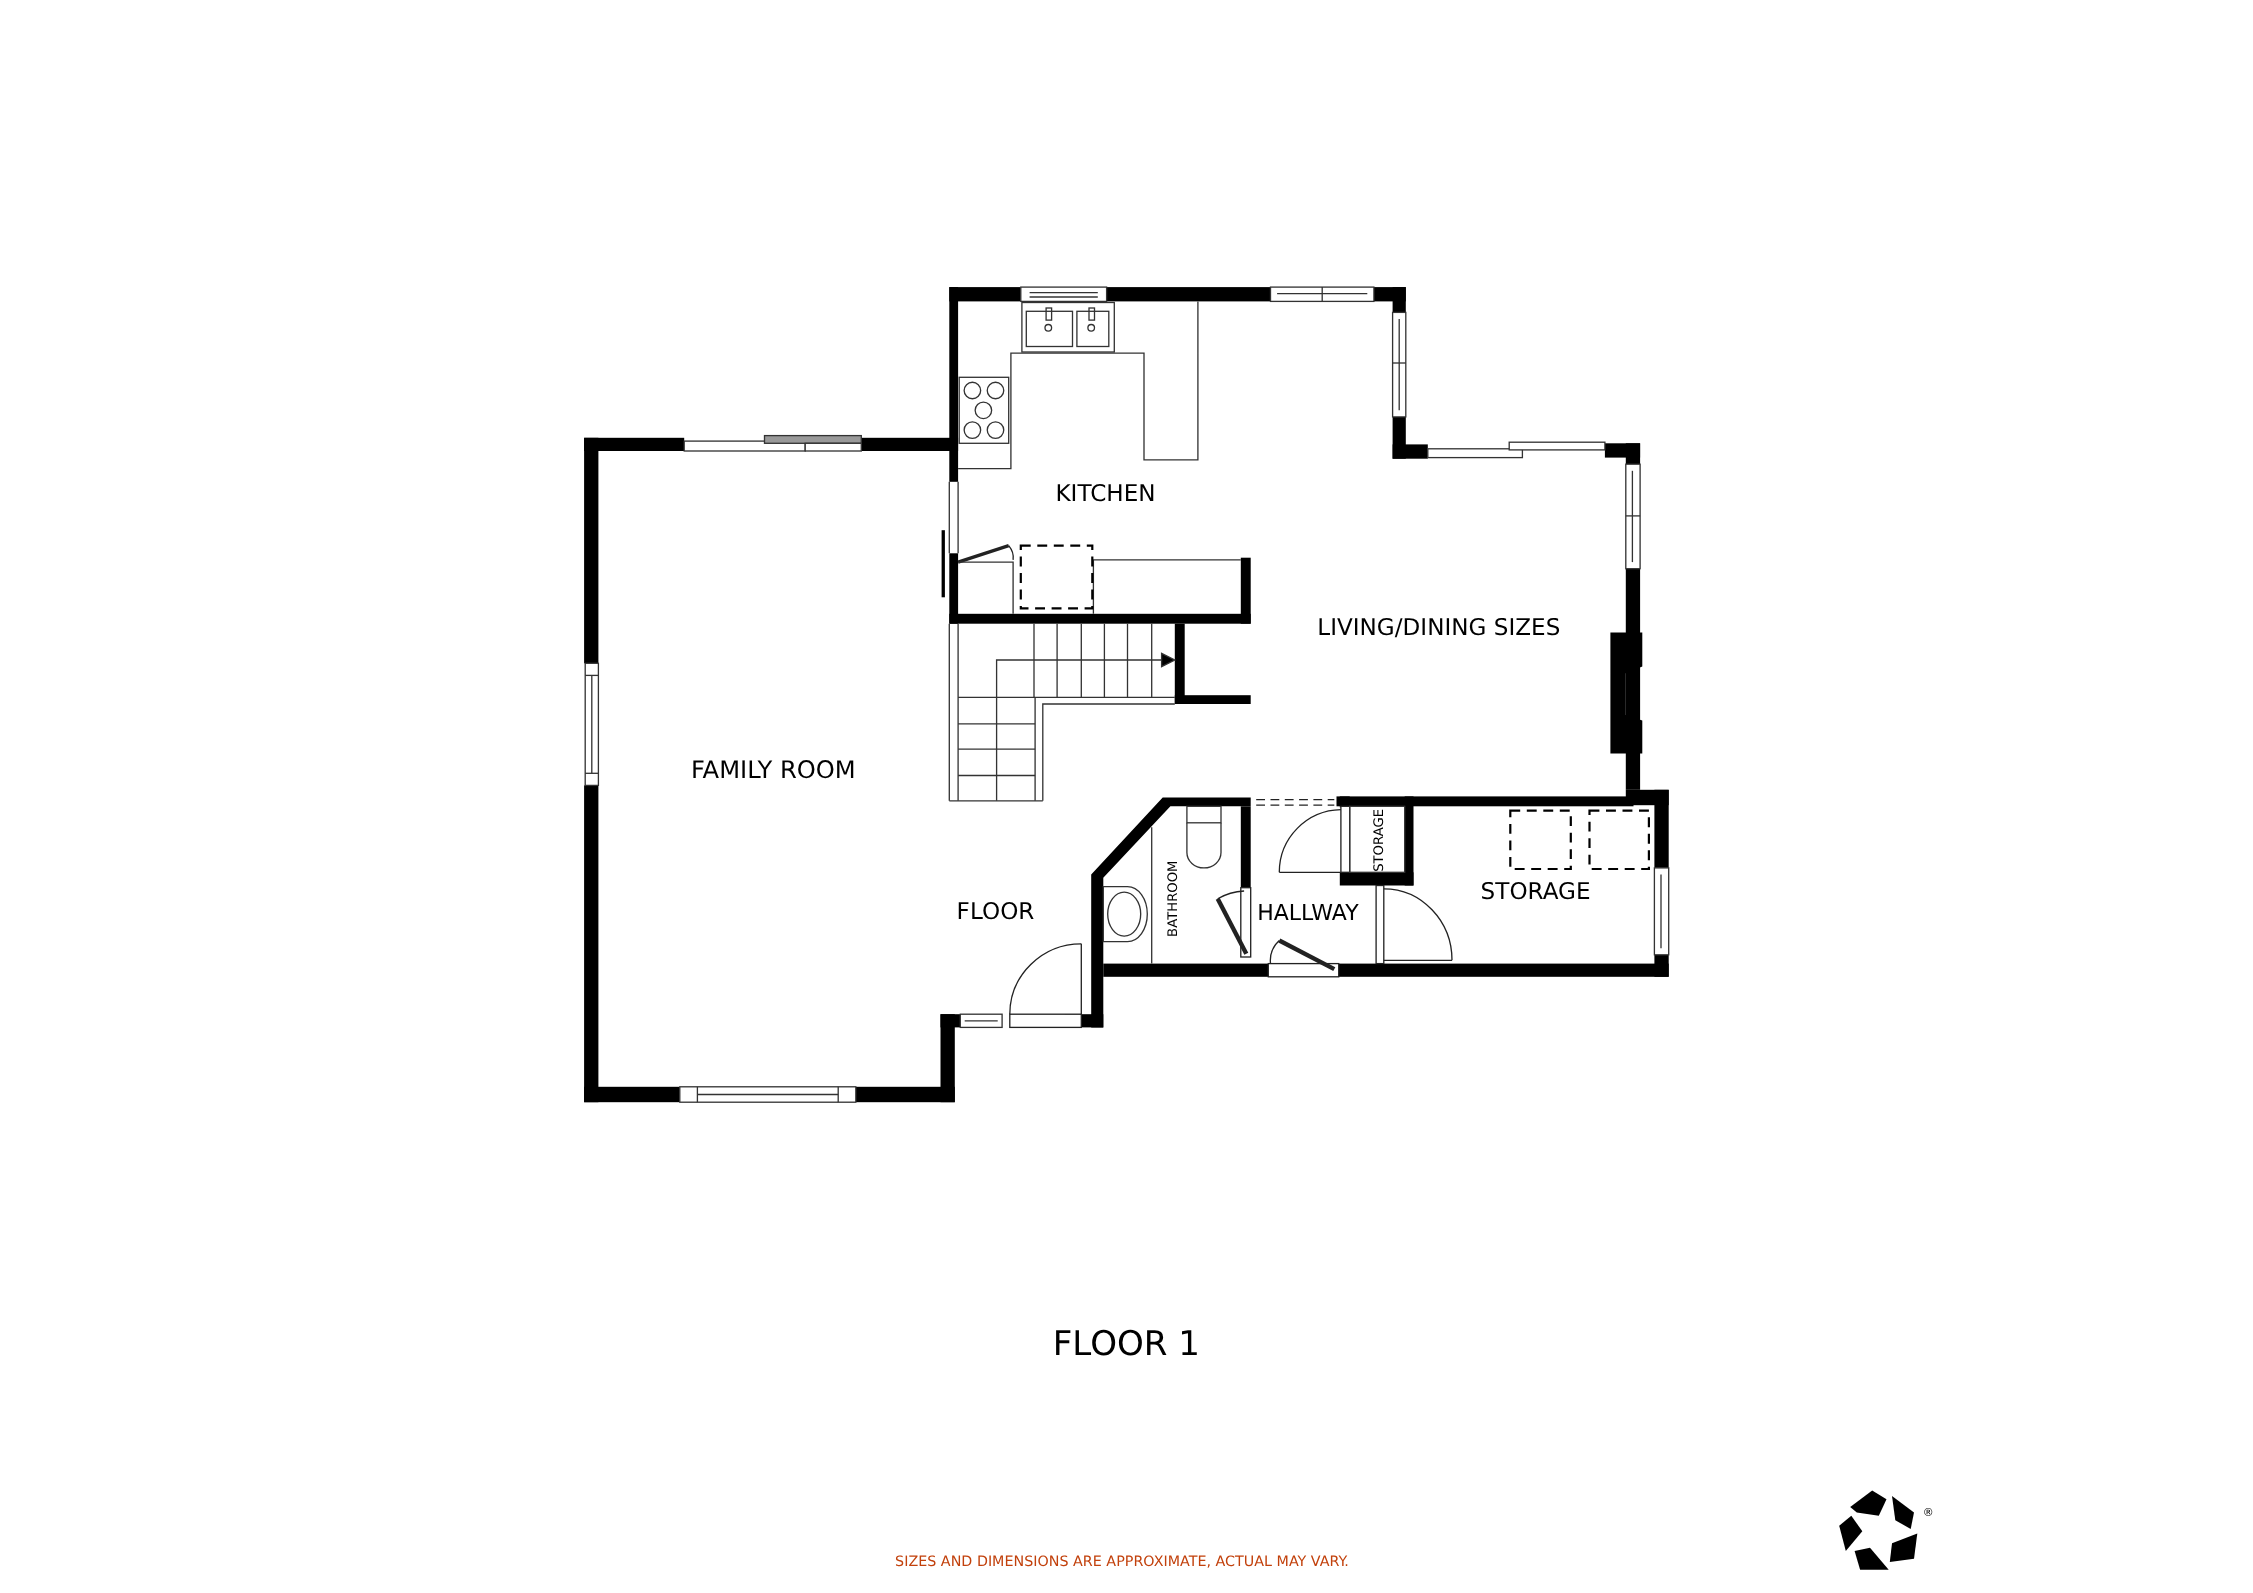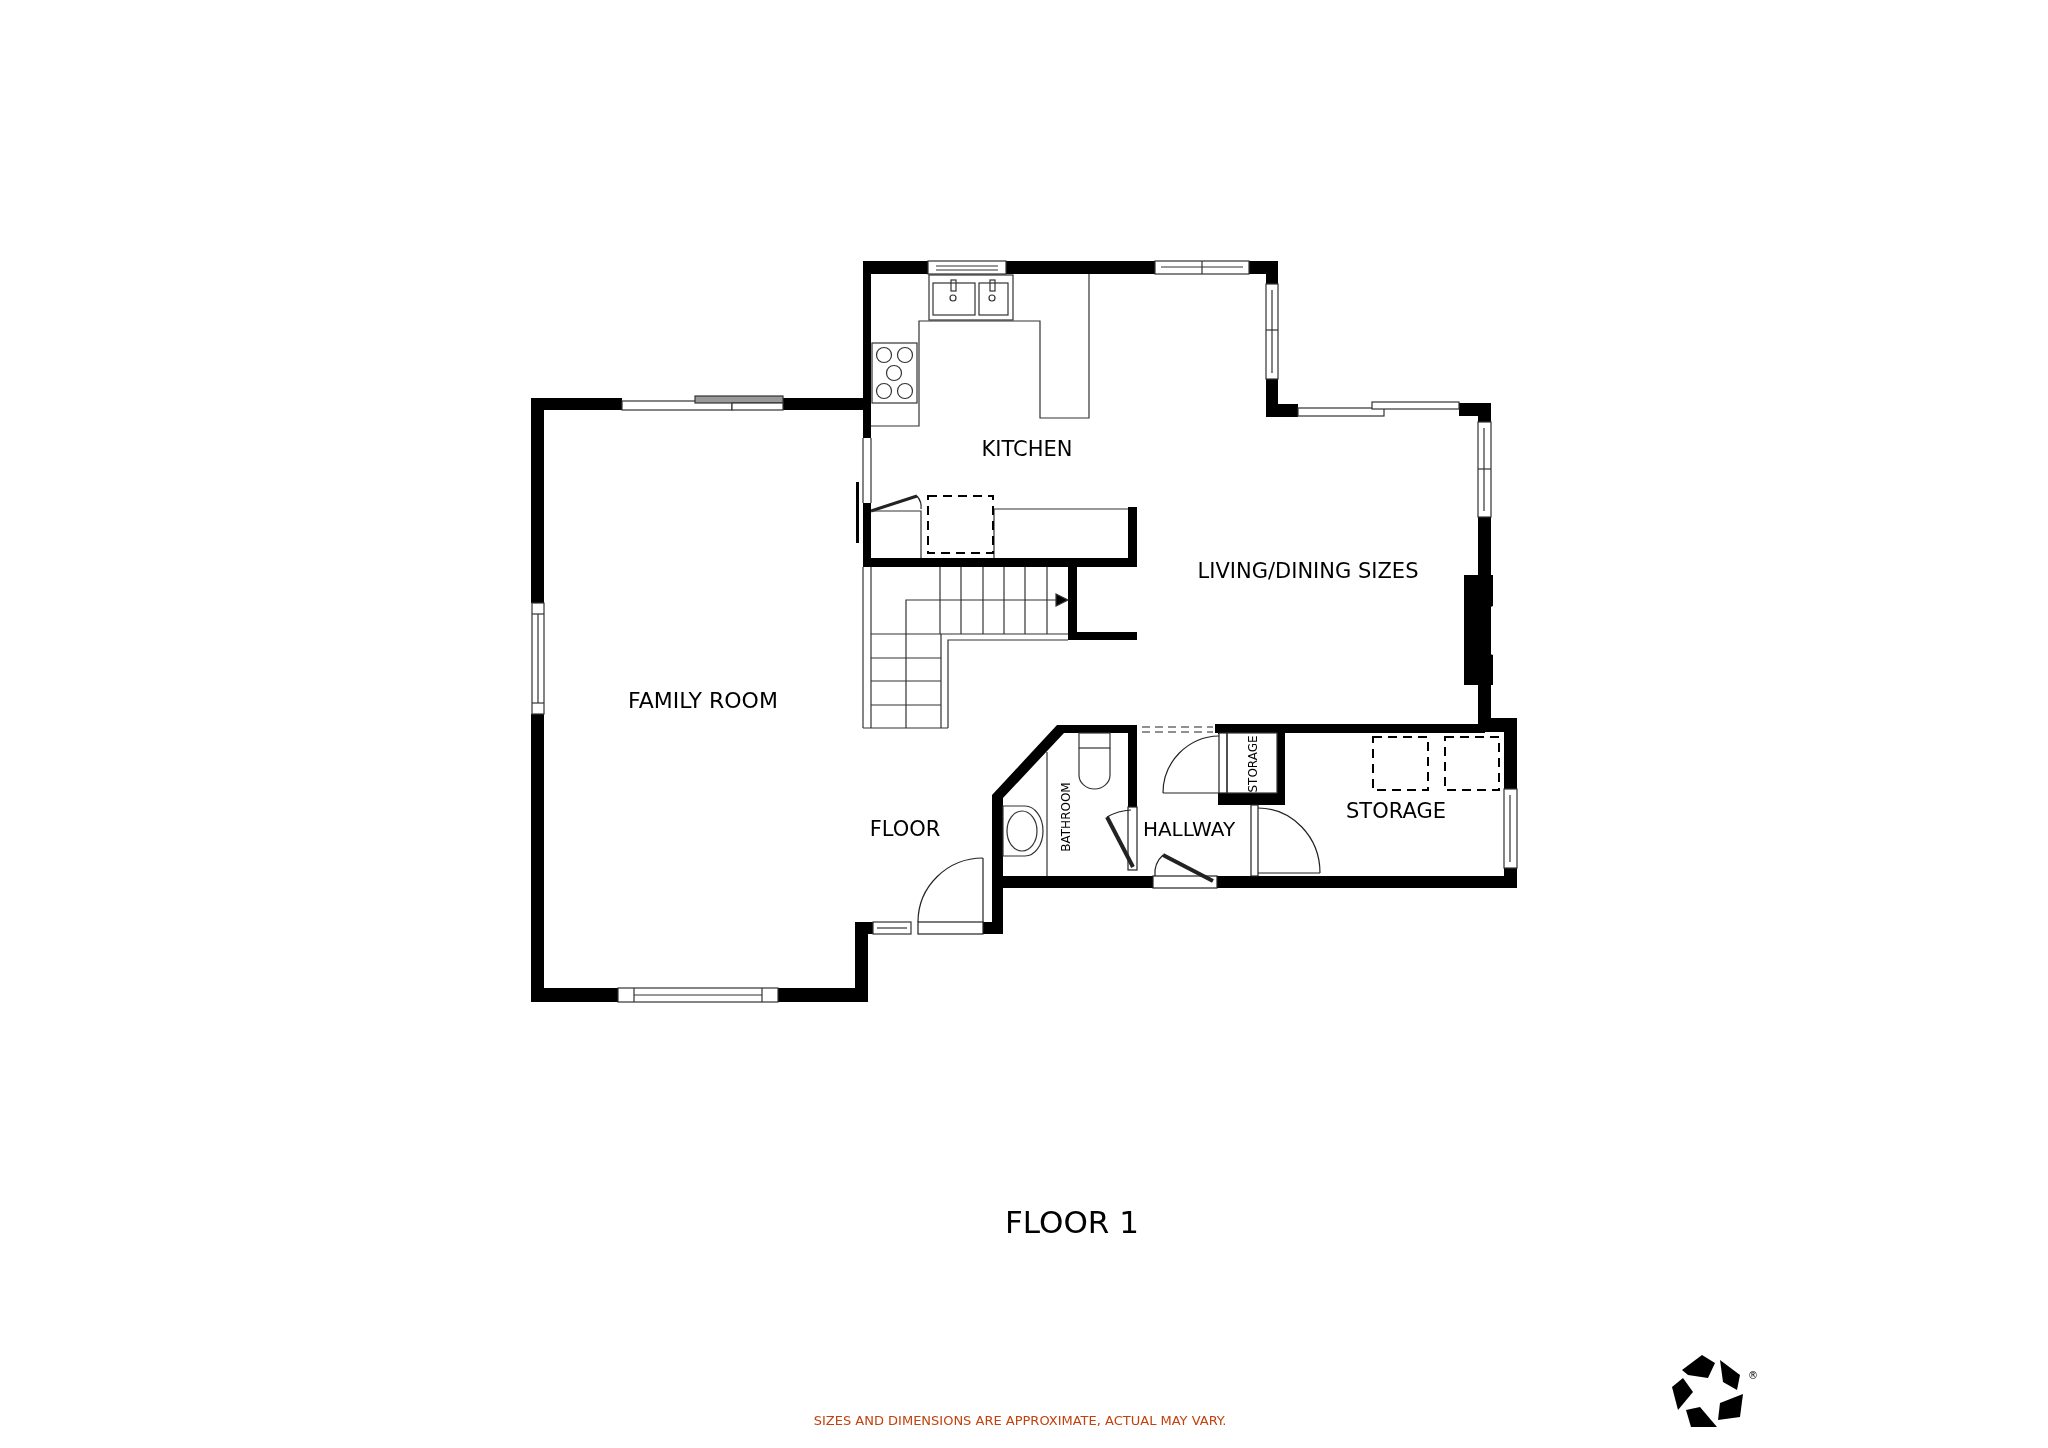--- a/index.html
+++ b/index.html
@@ -4,21 +4,21 @@
 <style>
   html, body { margin: 0; padding: 0; background: #ffffff; }
   body { width: 2048px; height: 1448px; position: relative; overflow: hidden; font-family: "DejaVu Sans", sans-serif; }
   #plan { position: absolute; left: 0; top: 0; width: 2048px; height: 1448px; }
   .label { position: absolute; color: #000; white-space: nowrap; font-family: "DejaVu Sans", sans-serif; line-height: 1; transform: translate(-50%, -50%); }
   .lbl-lg { font-size: 22px; }
   .lbl-md { font-size: 21px; }
   .lbl-sm { font-size: 20px; }
   .lbl-xs { font-size: 12px; }
   .rot { transform: translate(-50%, -50%) rotate(-90deg); }
-  .floor-title { position: absolute; left: 1024px; top: 1222px; transform: translate(-50%, -50%); font-size: 31px; color: #000; font-family: "DejaVu Sans", sans-serif; margin-left: 48px; }
+  .floor-title { position: absolute; left: 1024px; top: 1222px; transform: translate(-50%, -50%); font-size: 31px; color: #000; font-family: "DejaVu Sans", sans-serif; }
   .disclaimer { position: absolute; left: 1020px; top: 1420px; transform: translate(-50%, -50%); font-size: 13px; color: #c2410c; font-family: "DejaVu Sans", sans-serif; white-space: nowrap; }
   .brand { position: absolute; left: 1668px; top: 1352px; height: 78px; display: flex; align-items: center; }
   .brand svg { width: 78px; height: 78px; }
   .brand-name { font-family: "DejaVu Serif", serif; font-size: 52px; color: #000; margin-left: 14px; letter-spacing: -1px; position: relative; top: 2px; }
   .brand-reg { font-family: "DejaVu Sans", sans-serif; font-size: 10px; color: #000; position: relative; top: -16px; margin-left: 2px; }
 </style>
 </head>
 <body>
 
 <svg id="plan" viewBox="0 0 2048 1448" xmlns="http://www.w3.org/2000/svg">
@@ -192,21 +192,21 @@
     <path d="M1003,806 L1025,806 A18,25 0 0 1 1025,856 L1003,856 Z"></path>
     <ellipse cx="1022" cy="831" rx="15" ry="20"></ellipse>
 
     <rect x="1373" y="737" width="55" height="53" stroke="#000" stroke-width="2" stroke-dasharray="9,6"></rect>
     <rect x="1445" y="737" width="54" height="53" stroke="#000" stroke-width="2" stroke-dasharray="9,6"></rect>
 
     <rect x="1227" y="733" width="50" height="60"></rect>
   </g>
 </svg>
 
-<div class="label lbl-md" style="left:1027px; top:449px;">KITCHEN</div>
+<div class="label lbl-md" style="left:1005px; top:449px;">KITCHEN</div>
 <div class="label lbl-md" style="left:1308px; top:571px;">LIVING/DINING SIZES</div>
 <div class="label lbl-lg" style="left:703px; top:701px;">FAMILY ROOM</div>
 <div class="label lbl-md" style="left:905px; top:829px;">FLOOR</div>
 <div class="label lbl-xs rot" style="left:1066px; top:817px;">BATHROOM</div>
 <div class="label lbl-sm" style="left:1189px; top:829px;">HALLWAY</div>
 <div class="label lbl-xs rot" style="left:1253px; top:764px;">STORAGE</div>
 <div class="label lbl-md" style="left:1396px; top:811px;">STORAGE</div>
 
 <div class="floor-title">FLOOR 1</div>
 <div class="disclaimer">SIZES AND DIMENSIONS ARE APPROXIMATE, ACTUAL MAY VARY.</div>

